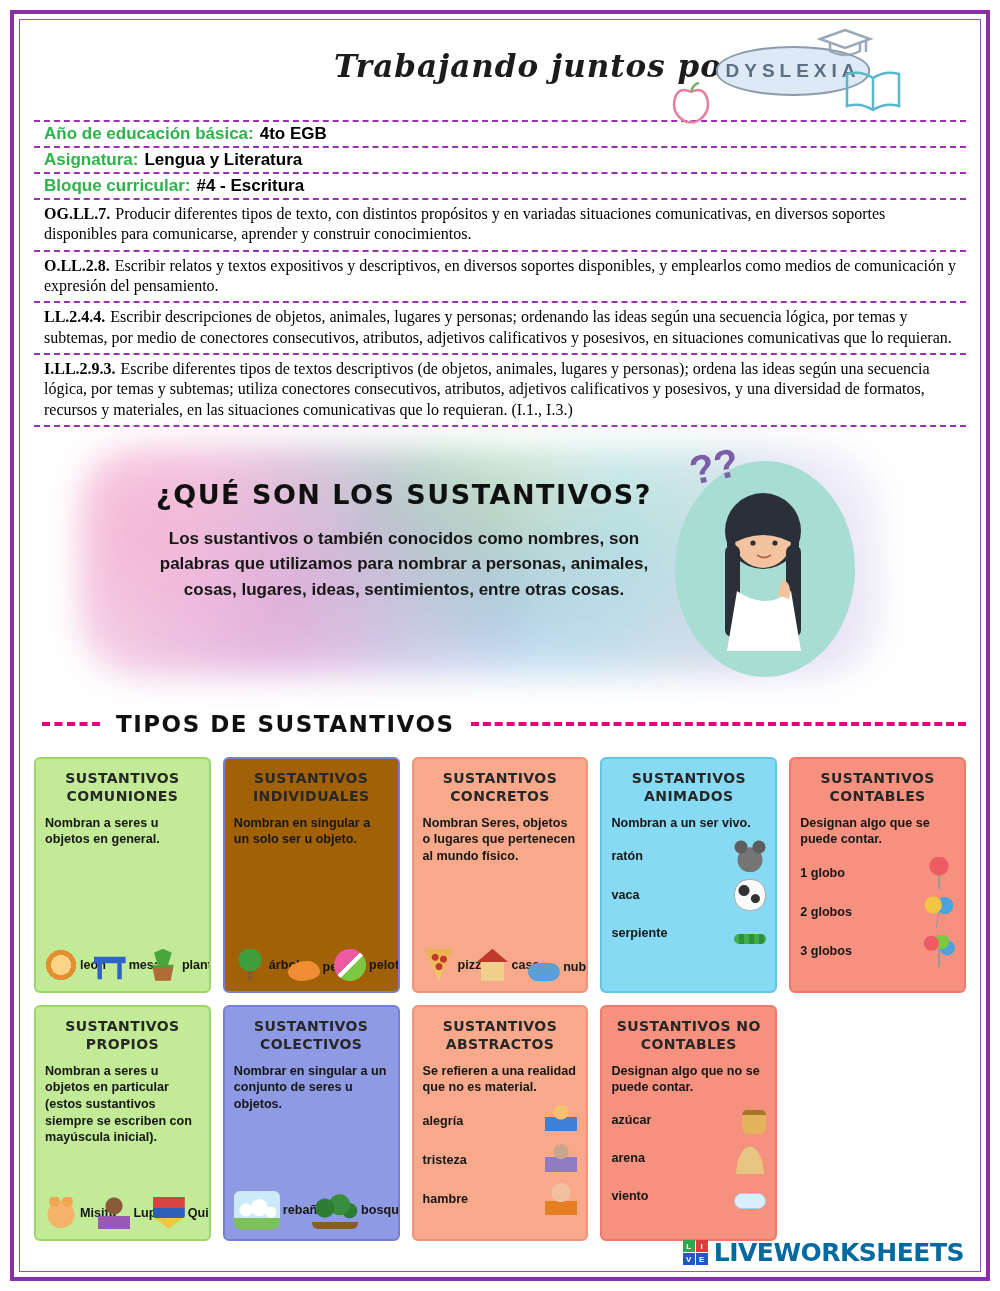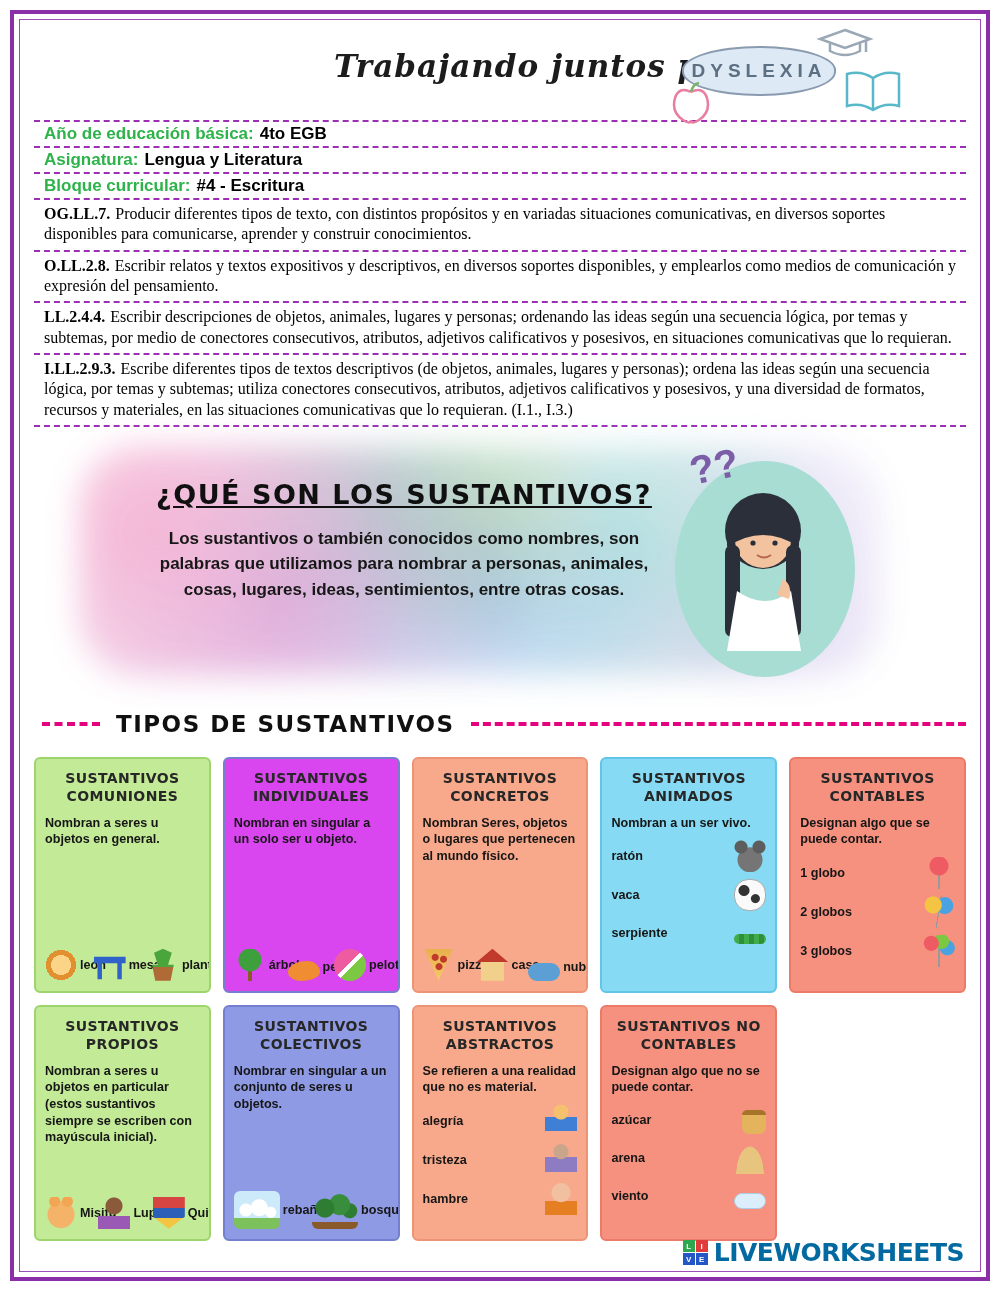--- a/index.html
+++ b/index.html
@@ -6,21 +6,21 @@
   .page{position:relative;width:1000px;height:1291px;background:#ffffff;margin:0 auto;
         font-family:"Liberation Sans",sans-serif;color:#111;overflow:hidden;box-sizing:border-box;}
   .frame-outer{position:absolute;inset:10px;border:4px solid #8b2fa8;pointer-events:none;}
   .frame-inner{position:absolute;inset:19px;border:1px solid #9b4db8;pointer-events:none;}
   .content{position:absolute;inset:26px 34px;box-sizing:border-box;}
 
   
   .header{position:relative;height:94px;}
   .script-title{position:absolute;left:300px;top:22px;font-family:"DejaVu Serif",serif;
       font-style:italic;font-weight:bold;font-size:31px;letter-spacing:1px;color:#1c1c1c;}
-  .badge{position:absolute;left:648px;top:20px;width:150px;height:46px;border:2px solid #8a9bb0;
+  .badge{position:absolute;left:682px;top:20px;width:150px;height:46px;border:2px solid #8a9bb0;
       background:#dde9f4;border-radius:50% / 48%;display:flex;align-items:center;justify-content:center;}
   .badge span{font-size:19px;font-weight:bold;letter-spacing:5px;color:#5d6f82;}
   .doodle{position:absolute;}
 
   
   .meta{border-bottom:2px dashed #9b30b5;}
   .meta-row{border-top:2px dashed #9b30b5;padding:2px 10px;font-size:17px;font-weight:bold;}
   .meta-label{color:#2db34a;margin-right:6px;}
   .meta-value{color:#000;}
 
@@ -35,21 +35,21 @@
       filter:blur(16px);opacity:.85;background:
       radial-gradient(circle at 8% 35%, rgba(244,154,194,.75), transparent 38%),
       radial-gradient(circle at 25% 70%, rgba(186,120,210,.65), transparent 42%),
       radial-gradient(circle at 38% 25%, rgba(120,205,170,.65), transparent 36%),
       radial-gradient(circle at 52% 65%, rgba(120,180,235,.6), transparent 42%),
       radial-gradient(circle at 50% 35%, rgba(245,220,120,.6), transparent 32%),
       radial-gradient(circle at 68% 40%, rgba(150,225,205,.7), transparent 38%),
       radial-gradient(circle at 80% 65%, rgba(170,150,220,.55), transparent 40%);}
   .intro-text{position:absolute;left:105px;top:38px;width:530px;text-align:center;}
   .intro-title{font-family:"DejaVu Sans",sans-serif;font-size:27px;font-weight:800;
-      letter-spacing:1.5px;color:#101010;margin-bottom:16px;text-decoration:underline;}
+      letter-spacing:1.5px;color:#101010;margin-bottom:16px;}
   .intro-body{font-size:17px;font-weight:bold;line-height:1.5;color:#171717;}
   .woman{position:absolute;right:108px;top:-2px;width:195px;height:246px;}
 
   
   .tipos{display:flex;align-items:center;gap:16px;margin:20px 0 0 8px;}
   .tipos::before{content:"";width:58px;border-top:4px dashed #e5027d;}
   .tipos::after{content:"";flex:1;border-top:4px dashed #e5027d;}
   .tipos-title{font-family:"DejaVu Sans",sans-serif;font-size:23px;font-weight:800;
       letter-spacing:1.5px;color:#101010;}
 
@@ -206,21 +206,21 @@
             <span class="ic ic-table"></span>
             <span class="item-label">mesa</span>
           </div>
           <div class="item-col">
             <span class="ic ic-plant"></span>
             <span class="item-label">planta</span>
           </div>
         </div>
       </div>
 
-      <div class="card" style="background:#d946ef;border-color:#7480cf">
+      <div class="card" style="background:#a16207;border-color:#7480cf">
         <div class="card-title">SUSTANTIVOS INDIVIDUALES</div>
         <div class="card-desc">Nombran en singular a un solo ser u objeto.</div>
         <div class="items-row">
           <div class="item-col">
             <span class="ic ic-tree"></span>
             <span class="item-label">árbol</span>
           </div>
           <div class="item-col">
             <span class="ic ic-fish"></span>
             <span class="item-label">pez</span>

